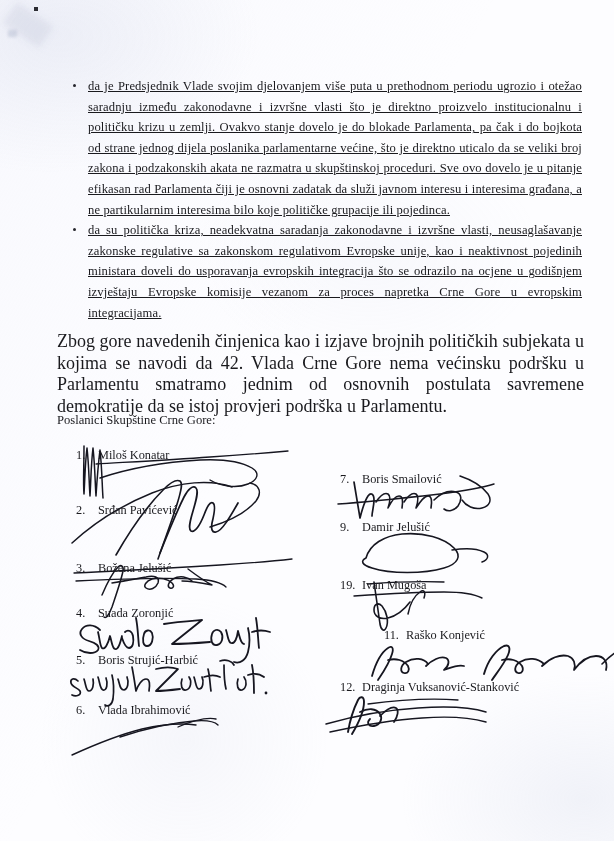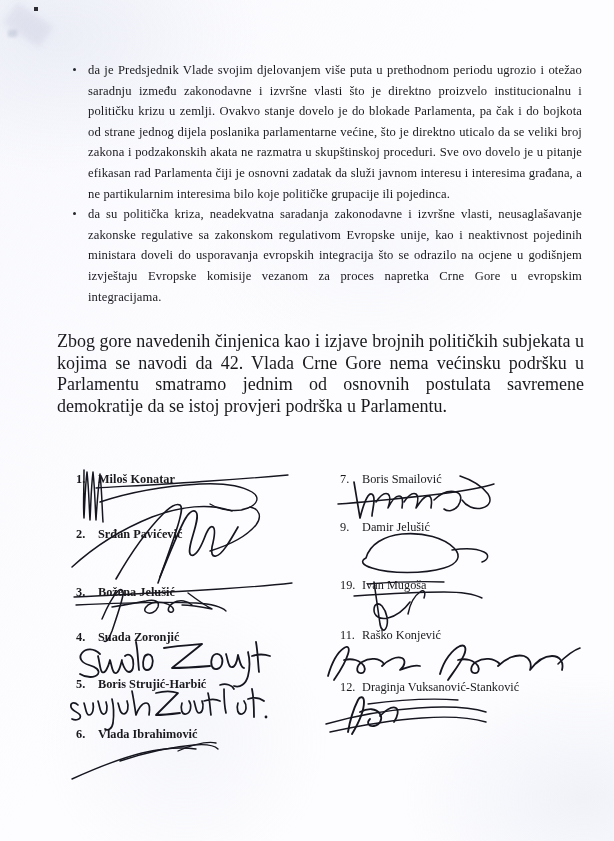--- a/index.html
+++ b/index.html
@@ -39,22 +39,23 @@
     position: absolute;
     pointer-events: none;
     background: rgba(150,158,185,0.30);
     filter: blur(1.4px);
   }
 
   
   .bullet-block {
     position: absolute;
     left: 60px;
-    top: 60px;
+    top: 76px;
     width: 522px;
+    text-decoration: underline;
   }
   .bullet-item {
     position: relative;
     padding-left: 28px;
     margin-bottom: 0px;
   }
   .bullet-dot {
     position: absolute;
     left: 13px;
     top: 8px;
@@ -89,21 +90,21 @@
     top: 412px;
     font-size: 12.6px;
     line-height: 17px;
   }
 
   
   .sig-col {
     position: absolute;
     font-size: 12.3px;
   }
-  .sig-col.left  { left: 76px;  top: 472px; width: 250px; font-weight: bold; }
+  .sig-col.left  { left: 76px;  top: 448px; width: 250px; }
   .sig-col.right { left: 340px; top: 472px; width: 265px; }
 
   .sig-row {
     position: relative;
     height: 60px;
   }
   .sig-line {
     position: absolute;
     left: 0;
     top: 0;
@@ -155,20 +156,21 @@
 
     <div class="bullet-item">
       <span class="bullet-dot"></span>
       <div class="just-text">da su politička kriza, neadekvatna saradanja zakonodavne i izvršne vlasti, neusaglašavanje zakonske regulative sa zakonskom regulativom Evropske unije, kao i neaktivnost pojedinih ministara doveli do usporavanja evropskih integracija što se odrazilo na ocjene u godišnjem izvještaju Evropske komisije vezanom za proces napretka Crne Gore u evropskim integracijama.</div>
     </div>
 
   </div>
 
   <div class="mid-para">Zbog gore navedenih činjenica kao i izjave brojnih političkih subjekata u kojima se navodi da 42. Vlada Crne Gore nema većinsku podršku u Parlamentu smatramo jednim od osnovnih postulata savremene demokratije da se istoj provjeri podrška u Parlamentu.</div>
 
+  <div class="poslanici">Poslanici Skupštine Crne Gore:</div>
 
   <div class="sig-col left">
 
     <div class="sig-row" style="height:55px;">
       <div class="sig-line">
         <span class="sig-num">1.</span><span class="sig-name">Miloš Konatar</span>
       </div>
       <div class="sig-ink">
         <svg width="290" height="90" viewBox="0 0 290 90">
           <path class="ink" stroke-width="1.5" d="M24,4 C24,26 23,40 24,52 C25,36 25,22 27,6 C29,24 29,40 30,54 C31,38 31,22 33,6 C35,24 35,40 36,54 C37,38 38,24 40,8 C42,26 42,42 43,56"></path>
@@ -312,21 +314,21 @@
       <div class="sig-ink">
         <svg width="290" height="90" viewBox="0 0 290 90">
           <path class="ink" stroke-width="1.6" d="M50,10 C52,24 54,38 56,52 C57,58 60,60 62,56 C65,50 63,40 58,34 C54,30 50,32 50,38 C50,44 56,48 64,46 C72,44 80,38 86,30"></path>
           <path class="ink" stroke-width="1.5" d="M84,42 C86,32 90,24 96,20 C100,17 102,20 100,26"></path>
           <path class="ink" stroke-width="1.4" d="M30,24 C60,22 92,20 120,20 C138,20 150,22 158,26"></path>
           <path class="ink" stroke-width="1.3" d="M44,12 C70,10 96,9 120,10"></path>
         </svg>
       </div>
     </div>
 
-    <div class="sig-row" style="height:52px;">
+    <div class="sig-row" style="height:52px;margin-left:44px;">
       <div class="sig-line">
         <span class="sig-num">11.</span><span class="sig-name">Raško Konjević</span>
       </div>
       <div class="sig-ink">
         <svg width="290" height="90" viewBox="0 0 290 90">
           <g transform="translate(0,24)">
             <path class="ink" stroke-width="1.8" d="M4,30 C8,16 14,6 20,2 C24,-1 26,2 24,8 C21,18 14,28 10,34"></path>
             <path class="ink" stroke-width="1.8" d="M20,14 C28,12 36,14 40,20 C42,24 40,28 36,27 C32,26 32,20 38,16 C46,11 56,12 60,18"></path>
             <path class="ink" stroke-width="1.8" d="M58,20 C64,14 72,10 78,12 C82,14 81,20 76,24 C82,22 90,18 96,20"></path>
             <path class="ink" stroke-width="1.9" d="M116,28 C120,14 128,4 136,0 C141,-2 143,2 140,9 C136,18 128,28 124,34"></path>

